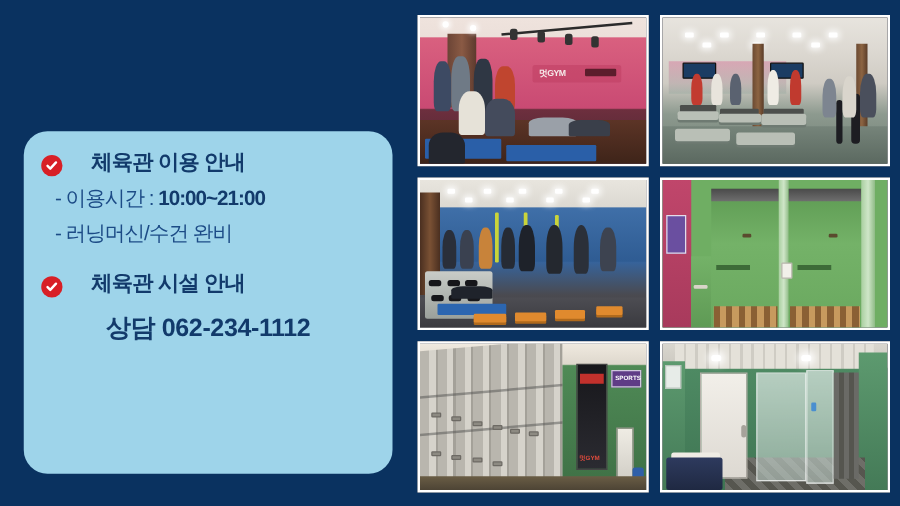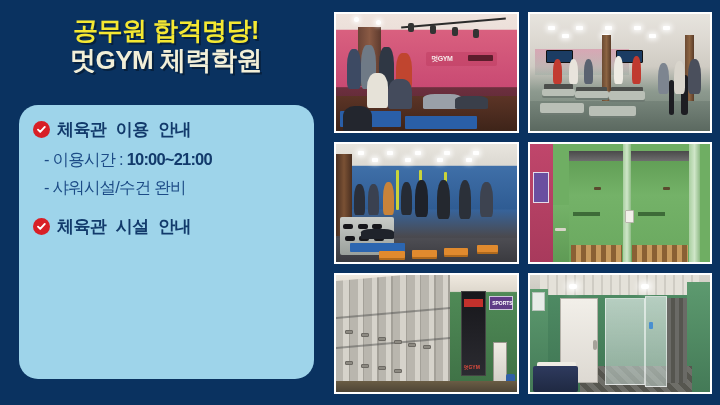--- a/index.html
+++ b/index.html
@@ -28,23 +28,22 @@
     letter-spacing:-0.5px; margin-top:3px;
   }
 
   .panel {
     position:absolute; left:19px; top:105px; width:295px; height:274px;
     background:#9ed4ea; border-radius:19px;
     padding:13px 14px 10px 14px;
   }
   .sec { margin-bottom:2px; }
   .sec-head {
-    display:flex; align-items:center; gap:7px;
+    display:flex; align-items:flex-end; gap:23px;
     margin-bottom:4px;
-    font-family:Liberation Mono, monospace;
   }
   .sec-head.second { margin-top:13px; }
   .check-icon {
     width:17px; height:17px; border-radius:50%;
     background:#d81f26; flex:none;
     display:flex; align-items:center; justify-content:center;
   }
   .check-icon svg { display:block; }
   .sec-title {
     color:#123a6b; font-size:17px; font-weight:bold; letter-spacing:-0.6px;
@@ -214,53 +213,50 @@
       background:repeating-linear-gradient(45deg,#6e6e68 0 5px,#56564f 5px 10px); }
   .p6 .bottle { position:absolute; width:4px; height:7px; background:#4a8fd0; border-radius:1px; }
 </style>
 </head>
 <body>
 
 <div id="ad">
 
   <div class="left-col">
 
-    <div class="headline">
-      <span class="l1">공무원 합격명당!</span>
-      <span class="l2">멋GYM 체력학원</span>
-    </div>
 
     <div class="panel">
 
       <div class="sec">
         <div class="sec-head">
           <span class="check-icon">
             <svg width="11" height="11" viewBox="0 0 12 12">
                 <path d="M2.2 6.2 L4.6 8.6 L9.6 3.2" stroke="#ffffff" stroke-width="2.1" fill="none" stroke-linecap="round" stroke-linejoin="round"></path>
               </svg>
           </span>
           <span class="sec-title">체육관 이용 안내</span>
         </div>
         <div class="sec-item">
           - 이용시간 : <b>10:00~21:00</b>
         </div>
-        <div class="sec-item">- 샤워시설/수건 완비</div>
+        <div class="sec-item">- 러닝머신/수건 완비</div>
       </div>
 
       <div class="sec">
         <div class="sec-head second">
           <span class="check-icon">
             <svg width="11" height="11" viewBox="0 0 12 12">
                 <path d="M2.2 6.2 L4.6 8.6 L9.6 3.2" stroke="#ffffff" stroke-width="2.1" fill="none" stroke-linecap="round" stroke-linejoin="round"></path>
               </svg>
           </span>
           <span class="sec-title">체육관 시설 안내</span>
         </div>
       </div>
 
+      <div class="phone">상담 062-234-1112</div>
     </div>
   </div>
 
   <div class="grid">
 
     <div class="photo p1">
       <div class="ph-inner">
         <div class="wall"></div>
         <div class="door"></div>
         <div class="track"></div>

